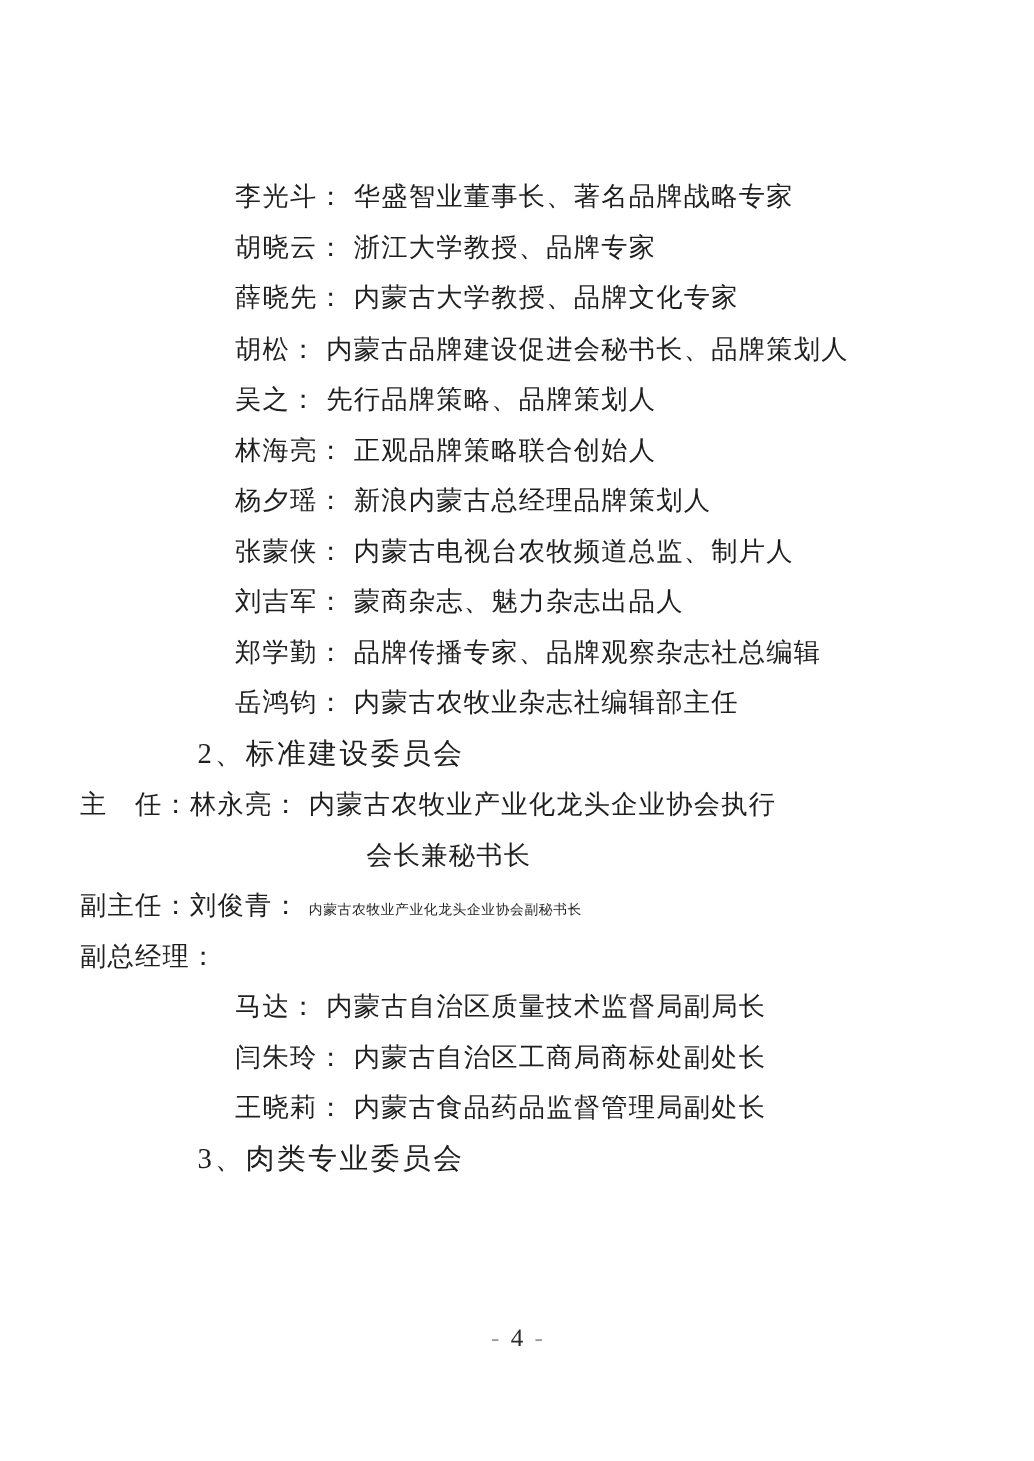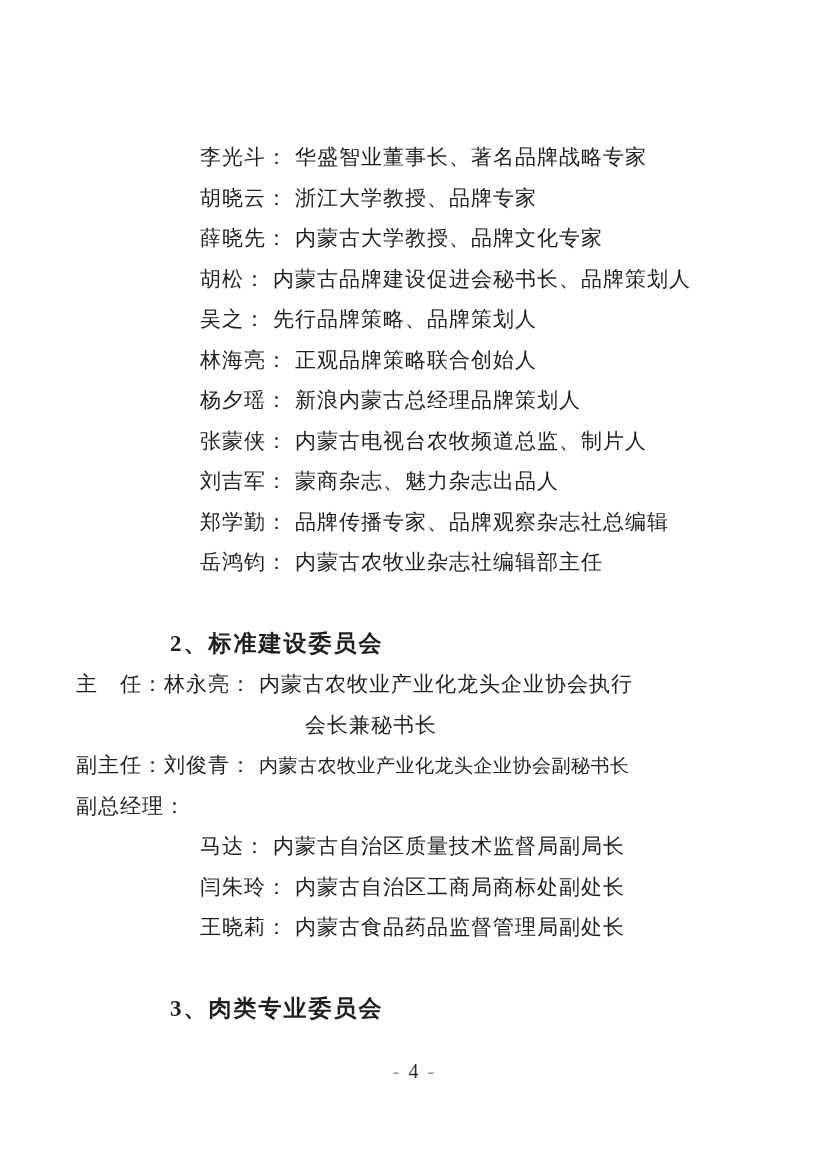--- a/index.html
+++ b/index.html
@@ -6,43 +6,42 @@
   html,body { background:#ffffff; }
   .page {
     position:relative;
     width:827px;
     height:1169px;
     background:#ffffff;
     overflow:hidden;
     font-family:"Liberation Serif","DejaVu Serif",serif;
     color:#1f1f1f;
   }
-  .content { position:absolute; top:137px; left:16px; right:0; }
+  .content { position:absolute; top:137px; left:4px; right:0; }
   .line {
     height:40.5px;
     line-height:40.5px;
     font-size:21px;
     letter-spacing:1px;
     white-space:nowrap;
     color:#1f1f1f;
   }
   .indent-name   { padding-left:184px; }
   .indent-role   { padding-left:60px; }
   .indent-cont   { padding-left:289px;font-family:Liberation Serif, serif; }
   .heading {
     padding-left:154px;
-    font-weight:700;
+    font-weight:400;
     font-size:23px;
     letter-spacing:2px;
-    margin-top:41px;
   }
   .role { display:inline-block; }
   .nm   { display:inline-block; }
   .desc { margin-left:7px; }
-  .sm1  { font-size:19px; letter-spacing:0.5px; }
+  .sm1  { font-size:11px; letter-spacing:0.5px; }
   .sm2  { font-size:18px;  letter-spacing:2.2px; }
   .footer {
     position:absolute;
     top:1056px;
     left:0; right:0;
     text-align:center;
     font-size:20px;
     line-height:30px;
     letter-spacing:0;
   }

